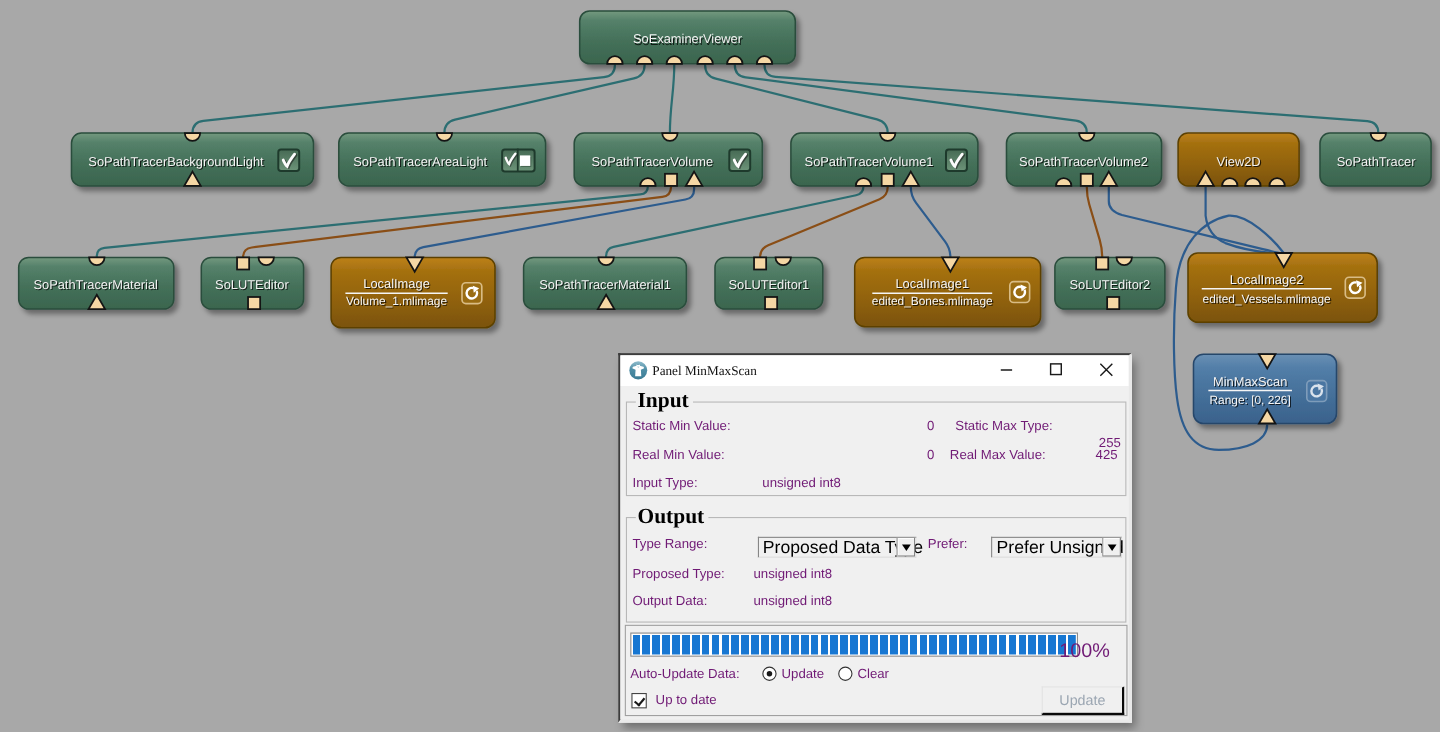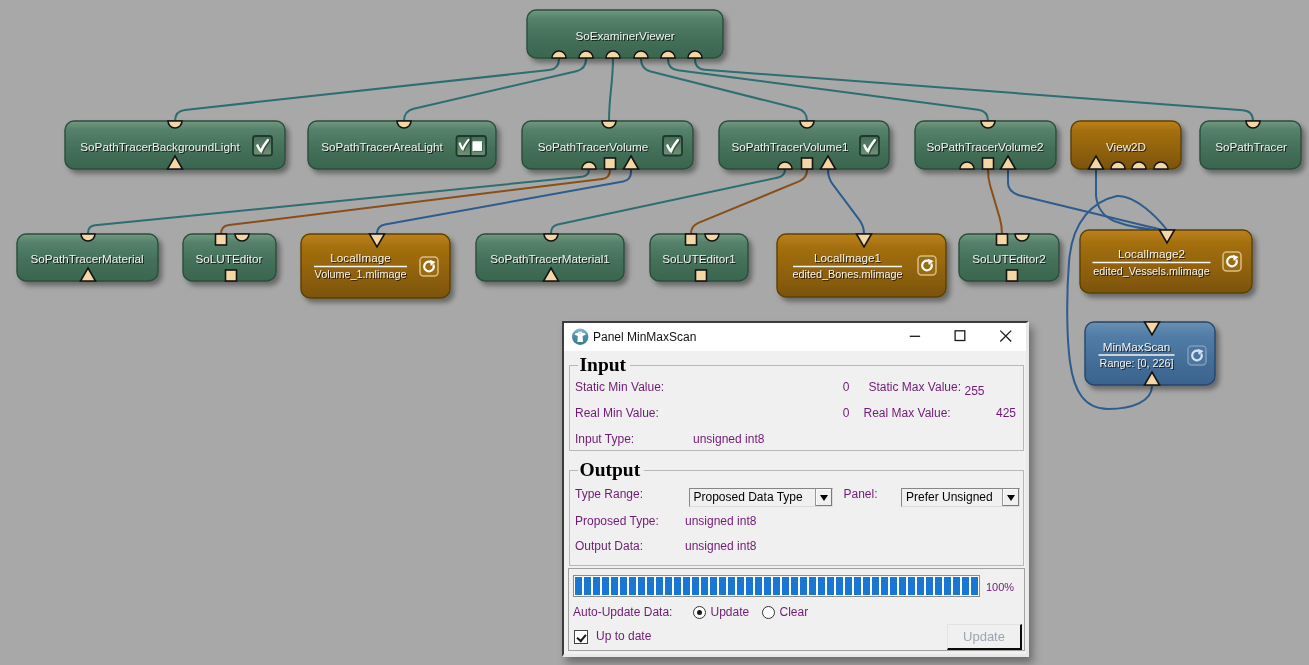--- a/index.html
+++ b/index.html
@@ -2,30 +2,30 @@
 <html><head><meta charset="utf-8">
 <style>
 * { margin:0; padding:0; box-sizing:border-box; }
 html,body { width:1309px; height:665px; overflow:hidden; background:#a8a8a8;
   font-family:"Liberation Sans", sans-serif; }
 #wrap { position:relative; width:1309px; height:665px; }
 #dlg { position:absolute; left:562px; top:321px; width:467px; height:336px;
   border:2px solid #3c3c3c;
   border-right:3px solid #e9e9e9; border-bottom:3px solid #e9e9e9;
   background:#f0f0f0; box-shadow:4px 6px 8px rgba(0,0,0,0.35); }
-#titlebar { position:relative; height:28px; background:#ffffff; }
+#titlebar { position:relative; height:28px; background:#ffffff;font-family:Liberation Serif, serif; }
 #dtitle { position:absolute; left:29px; top:7px; font-size:12px; color:#111; }
 #dbody { position:relative; height:303px; background:#f0f0f0;padding-left:23px; }
 .grp { position:absolute; border:1px solid #b8b8b8; }
 .glab { position:absolute; left:8px; top:-12px; background:#f0f0f0; padding:0 4px 0 2px;
   font-family:"Liberation Serif", serif; font-weight:bold; font-size:19.5px; color:#000; }
 .lbl { position:absolute; font-size:12px; color:#701a75; white-space:nowrap; }
 .combo { position:absolute; height:19px; background:#f0f0f0; border:1px solid #868686;
   border-bottom-color:#dcdcdc; border-right-color:#dcdcdc;
-  font-size:12px; padding:1px 0 0 4px; white-space:nowrap; }
+  font-size:16px; padding:1px 0 0 4px; white-space:nowrap; }
 .combo::after { content:""; position:absolute; right:4px; top:6px; width:0; height:0;
   border-left:4.5px solid transparent; border-right:4.5px solid transparent;
   border-top:6px solid #000; z-index:2; }
 .combo::before { content:""; position:absolute; right:0; top:0; width:16px; height:17px;
   background:#f0f0f0; border-left:1px solid #999;
   box-shadow:inset -1px -1px 0 #7a7a7a, inset 1px 1px 0 #fdfdfd; }
 #botpanel { position:absolute; left:4px; top:217px; width:456.5px; height:83px;
   border:1px solid #a0a0a0; background:#f0f0f0; }
 #pbar { position:absolute; left:4px; top:6px; width:407px; height:22px;
   border:1px solid #8c8c8c; padding:1px;
@@ -247,43 +247,43 @@
     <line x1="5.8" y1="13.3" x2="16.1" y2="13.3" stroke="#1a1a1a" stroke-width="1.3"></line>
     <rect x="51.1" y="7.8" width="9.7" height="9.7" fill="none" stroke="#1a1a1a" stroke-width="1.3"></rect>
     <path d="M 96.3,7.6 L 107.2,18.5 M 107.2,7.6 L 96.3,18.5" stroke="#1a1a1a" stroke-width="1.3"></path>
   </svg>
  </div>
  <div id="dbody">
   <div class="grp" style="left:4.5px;top:14px;width:455.5px;height:86px">
    <span class="glab">Input</span>
    <div class="lbl" style="left:5.5px;top:13.5px">Static Min Value:</div>
    <div class="lbl" style="left:230px;top:13.5px;width:50px;text-align:right">0</div>
-   <div class="lbl" style="left:299px;top:13.5px">Static Max Value:</div>
-   <div class="lbl" style="left:395px;top:18px;width:54.5px;text-align:left">255</div>
+   <div class="lbl" style="left:299px;top:13.5px">Static Max Type:</div>
+   <div class="lbl" style="left:395px;top:29px;width:54.5px;text-align:right">255</div>
    <div class="lbl" style="left:5.5px;top:40px">Real Min Value:</div>
    <div class="lbl" style="left:230px;top:40px;width:50px;text-align:right">0</div>
    <div class="lbl" style="left:294px;top:40px">Real Max Value:</div>
    <div class="lbl" style="left:395px;top:40px;width:51.5px;text-align:right">425</div>
    <div class="lbl" style="left:5.5px;top:66px">Input Type:</div>
    <div class="lbl" style="left:123.5px;top:66px">unsigned int8</div>
   </div>
   <div class="grp" style="left:4.5px;top:119px;width:455.5px;height:96px">
    <span class="glab">Output</span>
    <div class="lbl" style="left:5.5px;top:16px">Type Range:</div>
    <div class="combo" style="left:119px;top:17px;width:144px">Proposed Data Type</div>
-   <div class="lbl" style="left:274px;top:16px">Panel:</div>
+   <div class="lbl" style="left:274px;top:16px">Prefer:</div>
    <div class="combo" style="left:331.5px;top:17px;width:119px">Prefer Unsigned</div>
    <div class="lbl" style="left:5.5px;top:42.5px">Proposed Type:</div>
    <div class="lbl" style="left:115.5px;top:42.5px">unsigned int8</div>
    <div class="lbl" style="left:5.5px;top:68px">Output Data:</div>
    <div class="lbl" style="left:115.5px;top:68px">unsigned int8</div>
   </div>
   <div id="botpanel">
    <div id="pbar"></div>
-   <div class="lbl" style="left:417px;top:11.5px;font-size:11px">100%</div>
+   <div class="lbl" style="left:394px;top:11.5px;font-size:18px">100%</div>
    <div class="lbl" style="left:4px;top:35.5px">Auto-Update Data:</div>
    <span class="radio sel" style="left:124px;top:36.5px"></span>
    <div class="lbl" style="left:141.5px;top:35.5px">Update</div>
    <span class="radio" style="left:193px;top:36.5px"></span>
    <div class="lbl" style="left:210.5px;top:35.5px">Clear</div>
    <span id="upchk"></span>
    <div class="lbl" style="left:27px;top:60px">Up to date</div>
    <div id="updbtn">Update</div>
   </div>
  </div>

